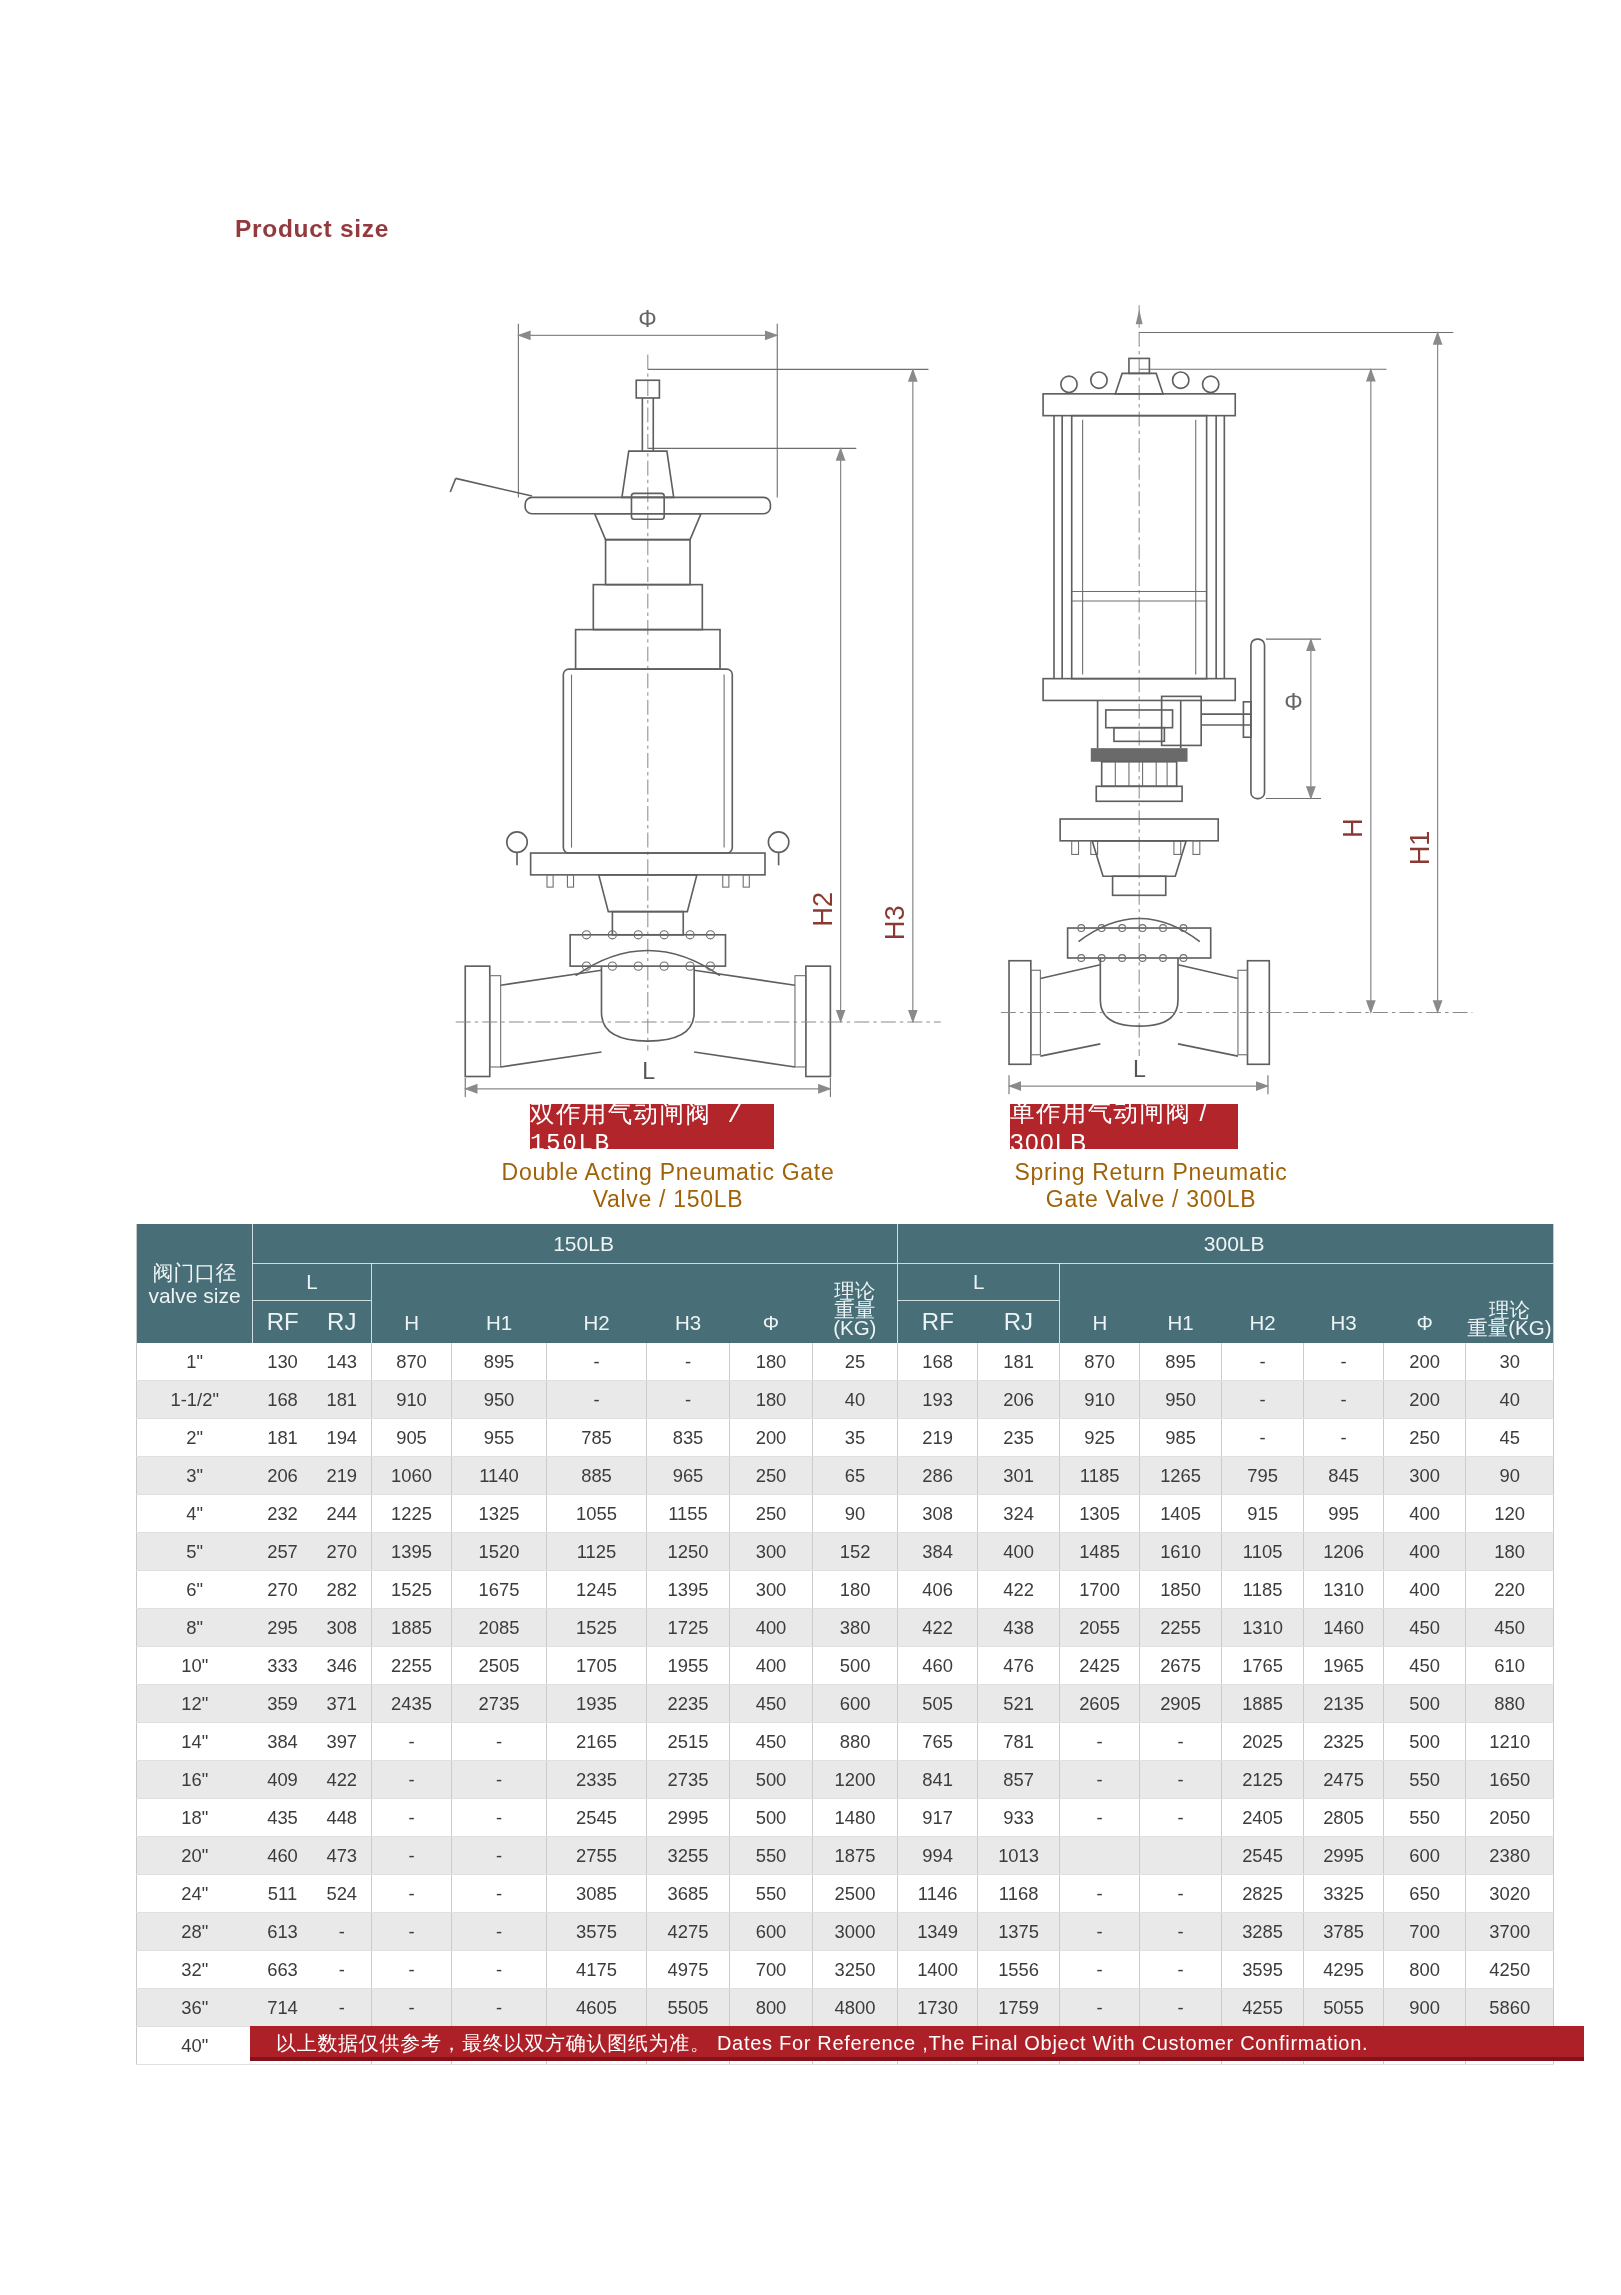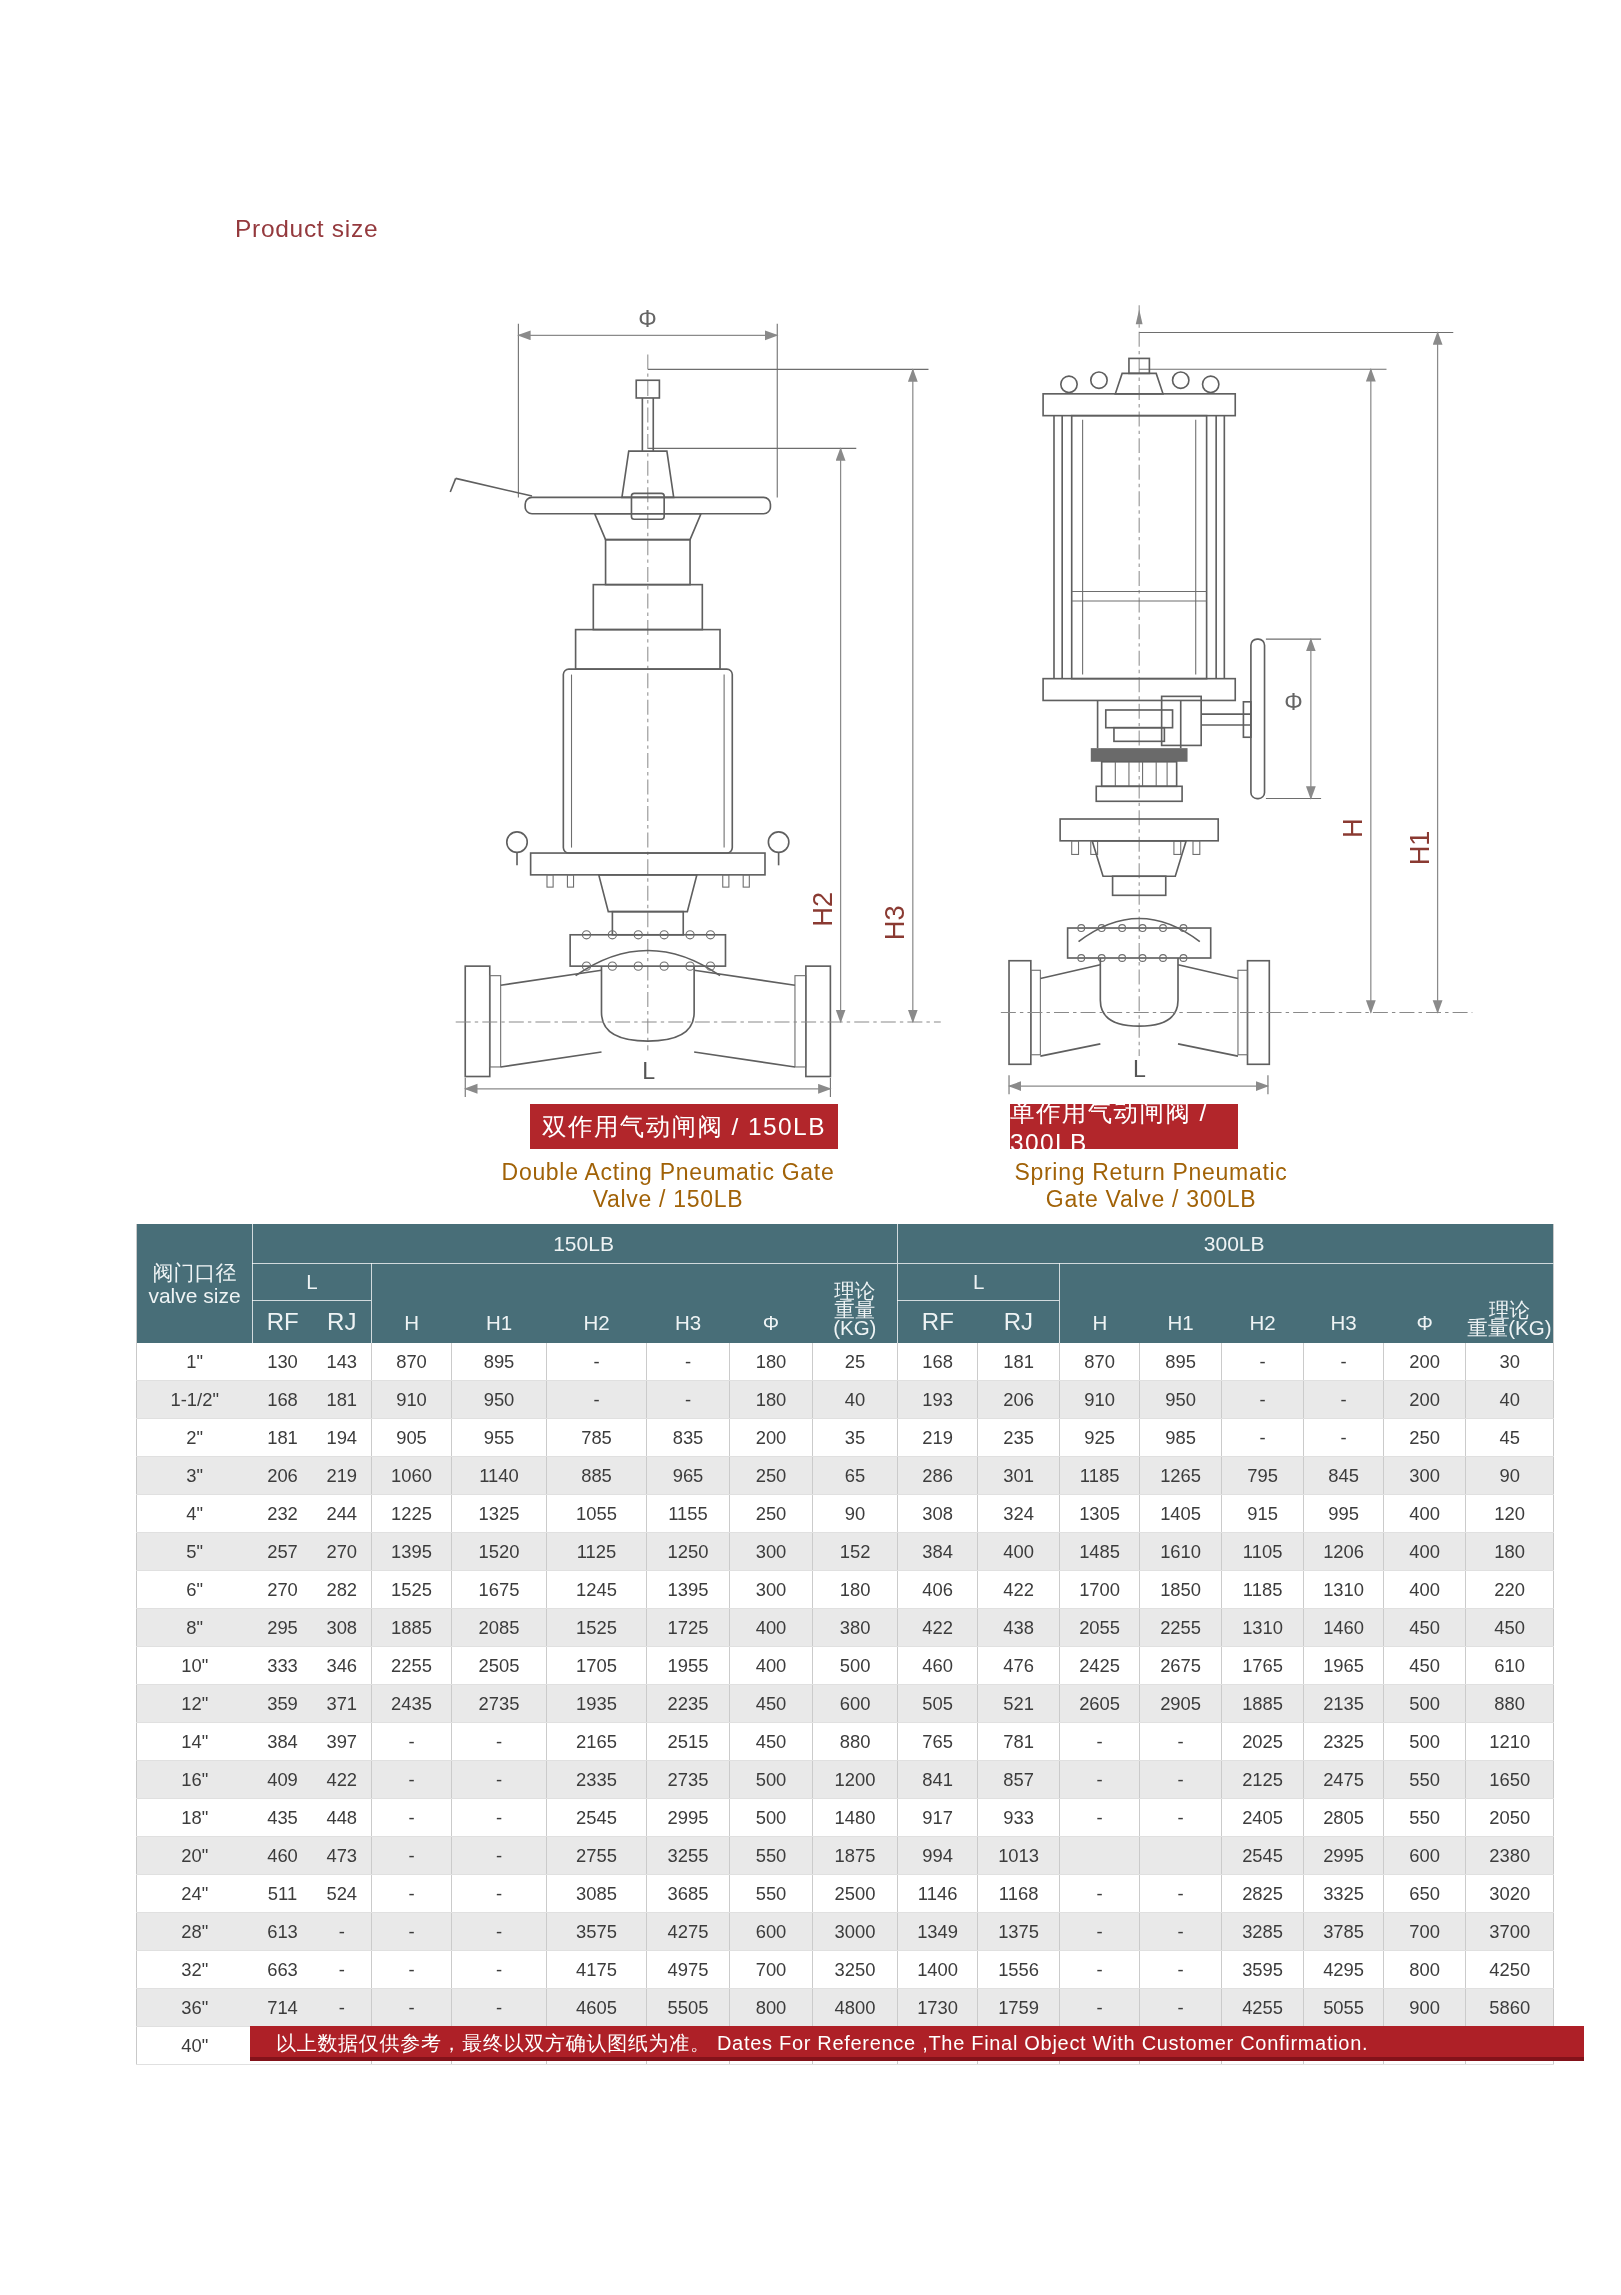--- a/index.html
+++ b/index.html
@@ -3,21 +3,21 @@
 <meta charset="utf-8">
 <style>
   html,body{margin:0;padding:0;}
   body{
     width:1622px;height:2295px;background:#ffffff;position:relative;
     font-family:"Liberation Sans","DejaVu Sans",sans-serif;overflow:hidden;
   }
   
   .title-block{position:absolute;left:235px;top:211px;}
   .title-cn{font-size:76px;font-weight:700;color:#9e2127;letter-spacing:12.3px;line-height:1.0;}
-  .title-en{font-size:24.5px;font-weight:400;color:#94393d;margin-top:4.1px;letter-spacing:0.7px;}
+  .title-en{font-size:24.5px;font-weight:700;color:#94393d;margin-top:4.1px;letter-spacing:0.7px;}
   
   .drawing{position:absolute;}
   .drawing svg{display:block;}
   .outline{stroke:#5f5f5f;stroke-width:2.4;fill:none;}
   .thin{stroke:#6e6e6e;stroke-width:1.6;fill:none;}
   .dimline{stroke:#8a8a8a;stroke-width:1.8;fill:none;}
   .cline{stroke:#8a8a8a;stroke-width:1.5;fill:none;stroke-dasharray:22 6 5 6;}
   .dimtext{font-size:40px;fill:#8a3a32;font-weight:400;}
   .phitext{font-size:34px;fill:#666;}
   .ltext{font-size:34px;fill:#555;}
@@ -247,21 +247,21 @@
   <text class="dimtext" transform="translate(538,800) rotate(-90)">H</text>
   <text class="dimtext" transform="translate(636,840) rotate(-90)">H1</text>
 
   <line class="thin" x1="20" y1="1148" x2="20" y2="1176"></line>
   <line class="thin" x1="400" y1="1148" x2="400" y2="1176"></line>
   <line class="dimline" x1="20" y1="1164" x2="400" y2="1164" marker-start="url(#arrR)" marker-end="url(#arrR)"></line>
   <text class="ltext" x="202" y="1150">L</text>
 </svg>
 </div>
 
-<div class="cap-box" style="left:530px;top:1104px;width:308px;">双作用气动闸阀 / 150LB</div>
+<div class="cap-box" style="left:530px;top:1104px;width:244px;font-family:Liberation Mono, monospace;">双作用气动闸阀 / 150LB</div>
 <div class="cap-en" style="left:477px;top:1159px;width:382px;">Double Acting Pneumatic Gate Valve / 150LB</div>
 <div class="cap-box" style="left:1010px;top:1104px;width:228px;">单作用气动闸阀 / 300LB</div>
 <div class="cap-en" style="left:1001px;top:1159px;width:300px;">Spring Return Pneumatic Gate Valve / 300LB</div>
 
 <div class="tbl-wrap">
 <table>
   <colgroup>
     <col style="width:116px">
     <col style="width:60px">
         <col style="width:59px">

